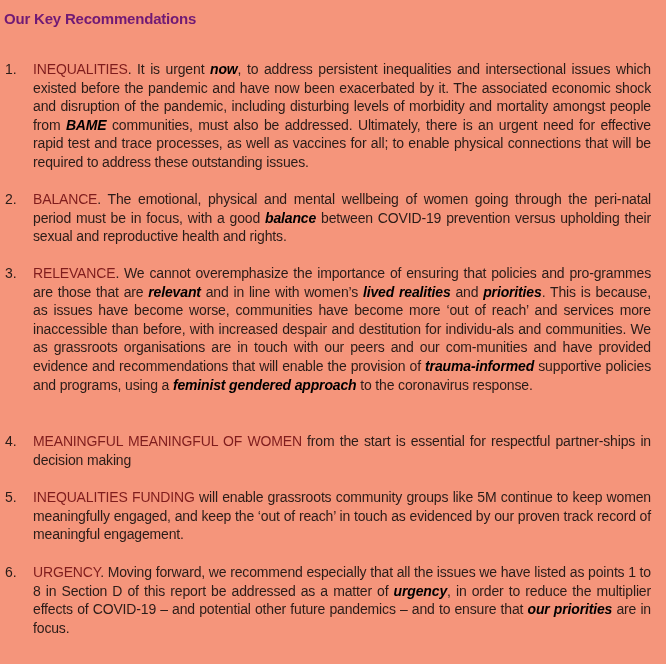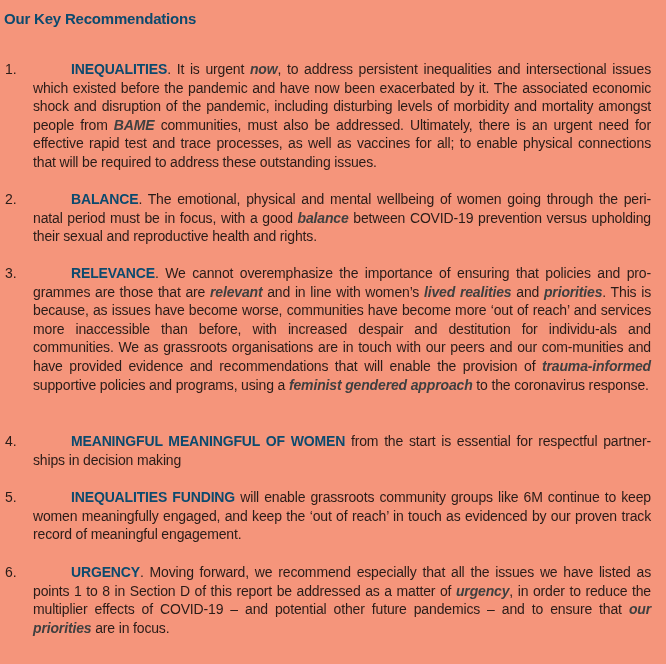--- a/index.html
+++ b/index.html
@@ -14,21 +14,21 @@
       color: #1a1210;
       overflow: hidden;
       position: relative;
     }
     .title {
       position: absolute;
       left: 4px;
       top: 10px;
       font-size: 15px;
       font-weight: bold;
-      color: #0c4a6e;
+      color: #701a75;
       letter-spacing: -0.2px;
     }
     .item {
       position: absolute;
       left: 0;
       width: 666px;
     }
     .num {
       position: absolute;
       left: 5px;
@@ -42,28 +42,27 @@
       left: 33px;
       width: 618px;
       top: 0;
       font-size: 14px;
       line-height: 18.6px;
       text-align: justify;
       color: #2a1c18;
       letter-spacing: -0.15px;
     }
     .head {
-      font-weight: bold;
-      color: #0c4a6e;
-      margin-left: 38px;
+      font-weight: normal;
+      color: #7f1d1d;
     }
     .em {
       font-weight: bold;
       font-style: italic;
-      color: #404040;
+      color: #000000;
     }
   </style>
 </head>
 <body>
 
 <div class="title">Our Key Recommendations</div>
 
 <div class="item" style="top:60px;">
   <span class="num">1.</span>
   <div class="body"><span class="head">INEQUALITIES</span><span>. It is urgent </span><span class="em">now</span><span>, to address persistent inequalities and intersectional issues which existed before the pandemic and have now been exacerbated by it.  The associated economic shock and disruption of the pandemic, including disturbing levels of morbidity and mortality amongst people from </span><span class="em">BAME</span><span> communities, must also be addressed. Ultimately, there is an urgent need for effective rapid test and trace processes, as well as vaccines for all; to enable physical connections that will be required to address these outstanding issues.</span></div>
@@ -79,19 +78,19 @@
   <div class="body"><span class="head">RELEVANCE</span><span>. We cannot overemphasize the importance of ensuring that policies and pro-grammes are those that are </span><span class="em">relevant</span><span> and in line with women’s </span><span class="em">lived realities</span><span> and </span><span class="em">priorities</span><span>. This is because, as issues have become worse, communities have become more ‘out of reach’ and services more inaccessible than before, with increased despair and destitution for individu-als and communities. We as grassroots organisations are in touch with our peers and our com-munities and have provided evidence and recommendations that will enable the provision of </span><span class="em">trauma-informed</span><span> supportive policies and programs, using a </span><span class="em">feminist gendered approach</span><span> to the coronavirus response.</span></div>
 </div>
 
 <div class="item" style="top:432px;">
   <span class="num">4.</span>
   <div class="body"><span class="head">MEANINGFUL MEANINGFUL OF WOMEN</span><span> from the start is essential for respectful partner-ships in decision making</span></div>
 </div>
 
 <div class="item" style="top:488px;">
   <span class="num">5.</span>
-  <div class="body"><span class="head">INEQUALITIES FUNDING</span><span> will enable grassroots community groups like 6M continue to keep women meaningfully engaged, and keep the ‘out of reach’ in touch as evidenced by our proven track record of meaningful engagement.</span></div>
+  <div class="body"><span class="head">INEQUALITIES FUNDING</span><span> will enable grassroots community groups like 5M continue to keep women meaningfully engaged, and keep the ‘out of reach’ in touch as evidenced by our proven track record of meaningful engagement.</span></div>
 </div>
 
 <div class="item" style="top:563px;">
   <span class="num">6.</span>
   <div class="body"><span class="head">URGENCY</span><span>. Moving forward, we recommend especially that all the issues we have listed as points 1 to 8 in Section D of this report be addressed as a matter of </span><span class="em">urgency</span><span>, in order to reduce the multiplier effects of COVID-19 – and potential other future pandemics – and to ensure that </span><span class="em">our priorities</span><span> are in focus.</span></div>
 </div>
 
 </body></html>

